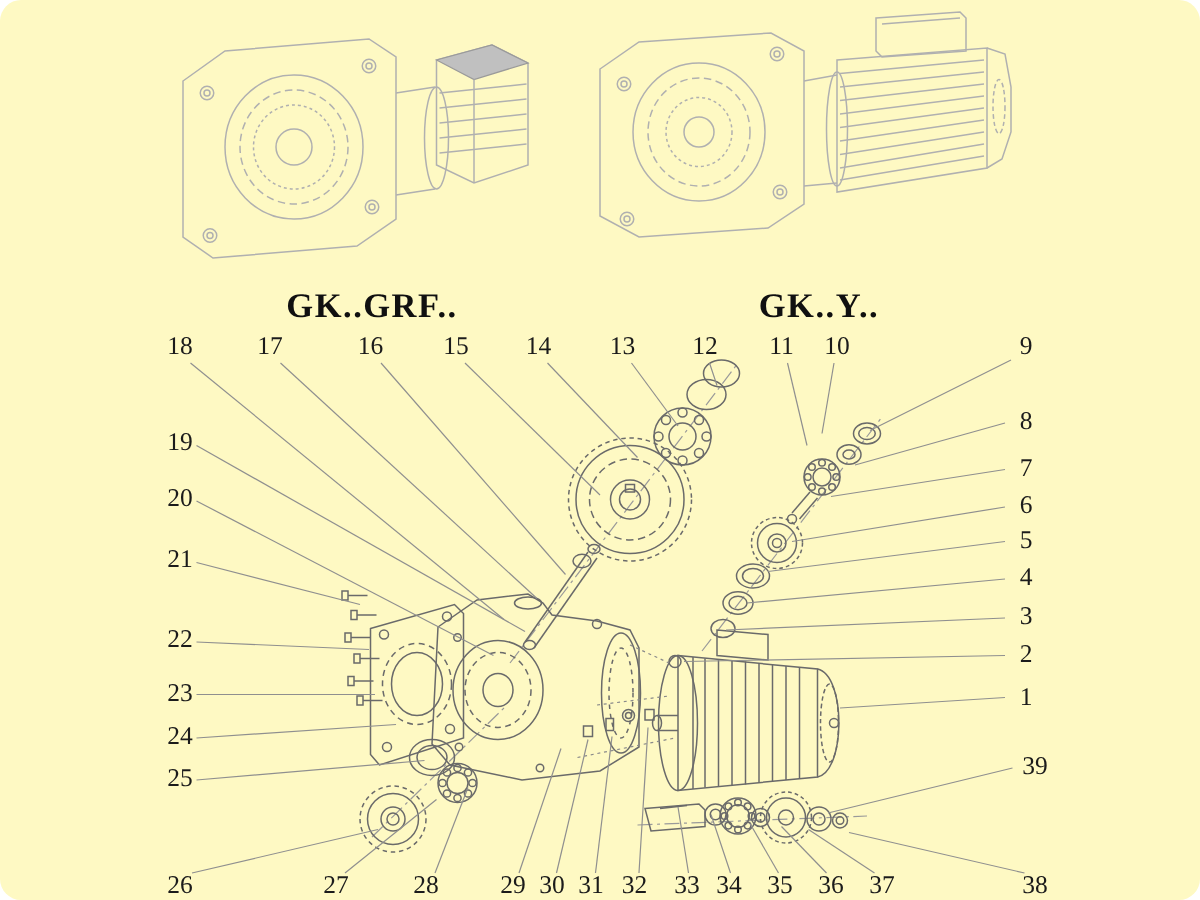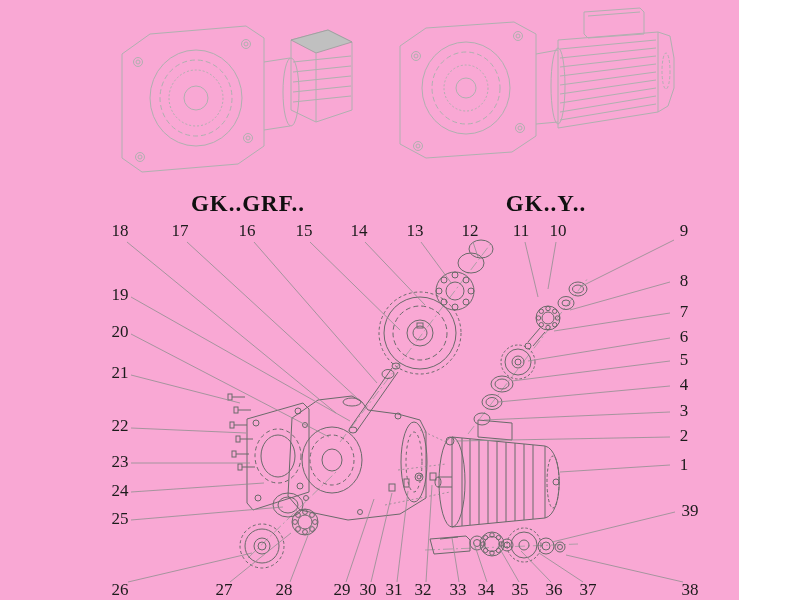--- a/index.html
+++ b/index.html
@@ -1,17 +1,17 @@
 <!DOCTYPE html>
 <html><head>
 <meta charset="utf-8">
 <style>
   html,body{margin:0;padding:0;background:#fff;}
-  .page{position:relative;width:739px;height:600px;background:#f9a8d4;overflow:hidden;
-        font-family:"Liberation Serif",serif;}
+  .page{position:relative;width:800px;height:600px;background:#fef9c3;overflow:hidden;
+        font-family:"Liberation Serif",serif;border-radius:14px;}
   svg{display:block;}
   .la{stroke:#b0b0b0;fill:none;stroke-width:1;}
   .dk{stroke:#6a6a6a;fill:none;stroke-width:1;}
   .ld{stroke:#8f8f8f;stroke-width:0.8;}
   .ax{stroke:#9a9a9a;stroke-width:0.8;fill:none;stroke-dasharray:10 3 2 3;}
   .dot{stroke:#8a8a8a;stroke-width:0.8;fill:none;stroke-dasharray:2 2.5;}
   text.num{font-family:"Liberation Serif",serif;font-size:17px;fill:#1b1b1b;}
   text.ttl{font-family:"Liberation Serif",serif;font-size:23px;font-weight:bold;fill:#101010;letter-spacing:1px;}
   .shade{fill:#c0c0c0;stroke:#9a9a9a;stroke-width:0.8;}
 </style>

